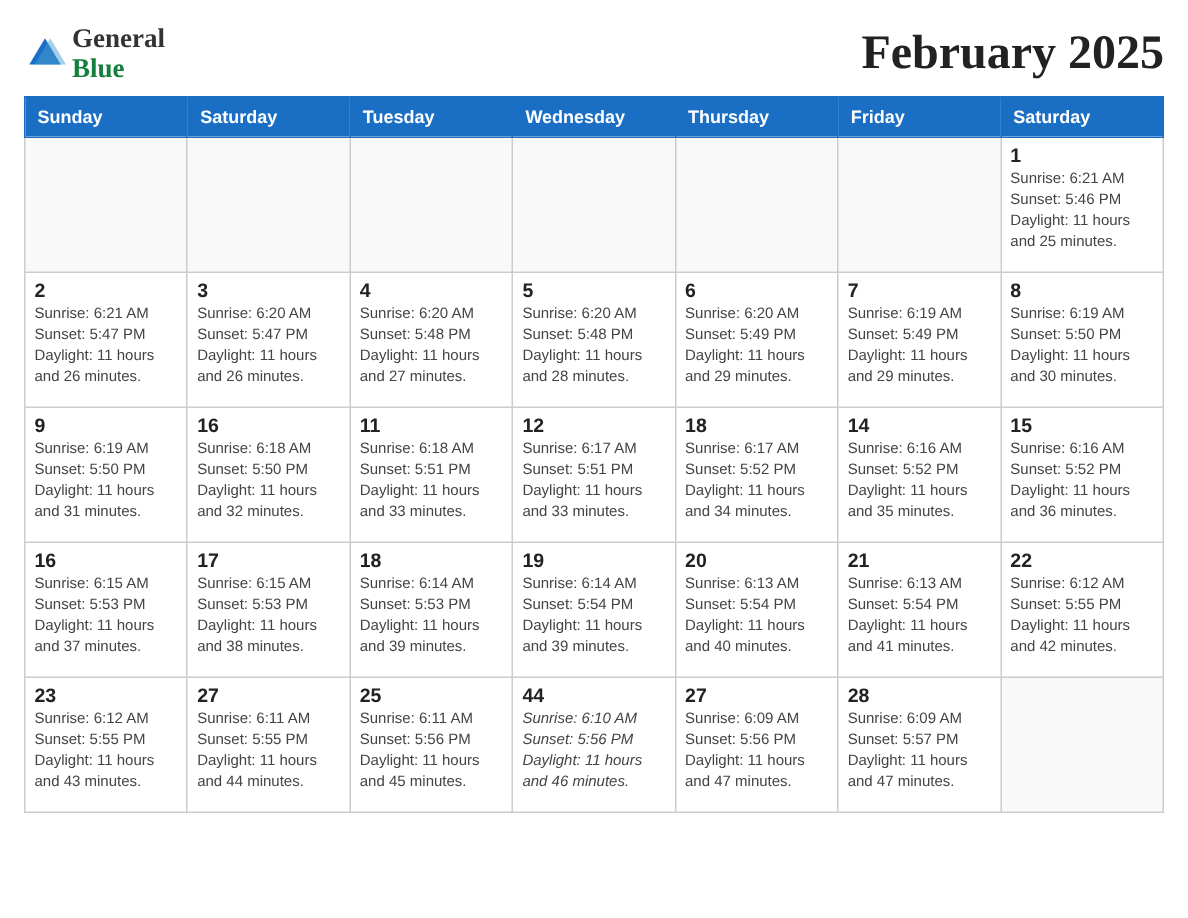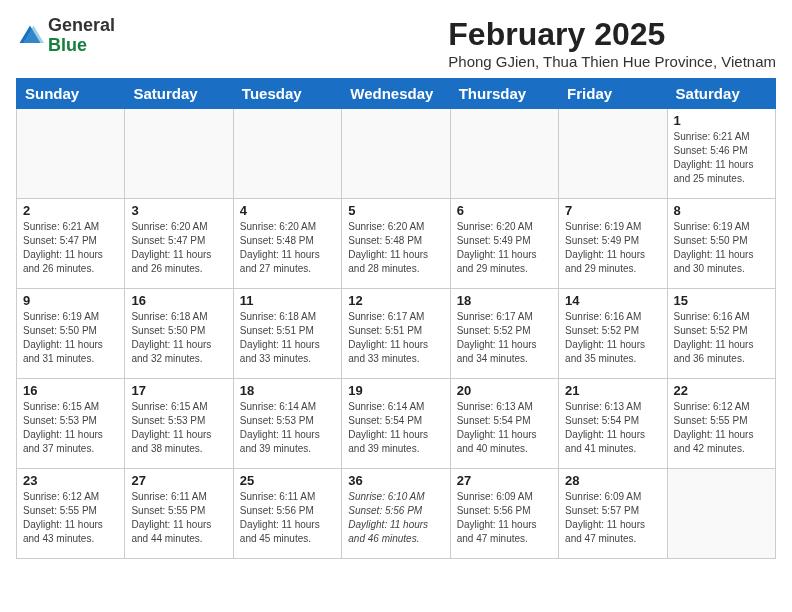--- a/index.html
+++ b/index.html
@@ -8,60 +8,61 @@
       background: #fff;
       width: 792px;
       min-height: 612px;
       padding: 16px;
     }
     .header-top {
       display: flex;
       align-items: flex-start;
       justify-content: space-between;
       margin-bottom: 4px;
+      font-family: Liberation Serif, serif;
     }
     .logo {
       display: flex;
       align-items: center;
       gap: 4px;
     }
     .logo-text {
       font-size: 18px;
       font-weight: bold;
       line-height: 1.1;
     }
     .logo-general { color: #333; }
     .logo-blue { color: #15803d; }
     .logo-icon {
       width: 28px;
       height: 28px;
     }
     .title-block {
-      text-align: left;
+      text-align: center;
     }
     .main-title {
       font-size: 32px;
       font-weight: bold;
       color: #222;
     }
     .subtitle {
       font-size: 15px;
       color: #333;
     }
     .calendar {
       width: 100%;
       border-collapse: collapse;
       margin-top: 8px;
     }
     .calendar th {
       background: #1a6fc4;
       color: #fff;
       text-align: left;
       padding: 6px 8px;
-      font-size: 15px;
+      font-size: 12px;
       font-weight: bold;
       border: 1px solid #1a6fc4;
     }
     .calendar td {
       vertical-align: top;
       border: 1px solid #ccc;
       padding: 4px 6px;
       width: calc(100% / 7);
       min-height: 80px;
       font-size: 10.5px;
@@ -96,21 +97,20 @@
       <polygon points="16,4 28,24 4,24" fill="#1a6fc4"></polygon>
       <polygon points="20,4 32,24 8,24" fill="#4a9fd4" opacity="0.5"></polygon>
     </svg>
     <div class="logo-text">
       <span class="logo-general">General</span><br>
       <span class="logo-blue">Blue</span>
     </div>
   </div>
   <div class="title-block">
     <div class="main-title">February 2025</div>
-    <div class="subtitle">Phong GJien, Thua Thien Hue Province, Vietnam</div>
   </div>
 </div>
 
 <table class="calendar">
   <thead>
     <tr>
     <th>Sunday</th>
         <th>Saturday</th>
         <th>Tuesday</th>
         <th>Wednesday</th>
@@ -279,21 +279,21 @@
 Sunset: 5:55 PM
 Daylight: 11 hours and 44 minutes.</div>
         </td>
         <td>
           <span class="day-num">25</span>
           <div class="day-info" style="white-space: pre-line;">Sunrise: 6:11 AM
 Sunset: 5:56 PM
 Daylight: 11 hours and 45 minutes.</div>
         </td>
         <td>
-          <span class="day-num">36</span>
+          <span class="day-num">44</span>
           <div class="day-info" style="white-space: pre-line; font-style: italic;">Sunrise: 6:10 AM
 Sunset: 5:56 PM
 Daylight: 11 hours and 46 minutes.</div>
         </td>
         <td>
           <span class="day-num">27</span>
           <div class="day-info" style="white-space: pre-line;">Sunrise: 6:09 AM
 Sunset: 5:56 PM
 Daylight: 11 hours and 47 minutes.</div>
         </td>

